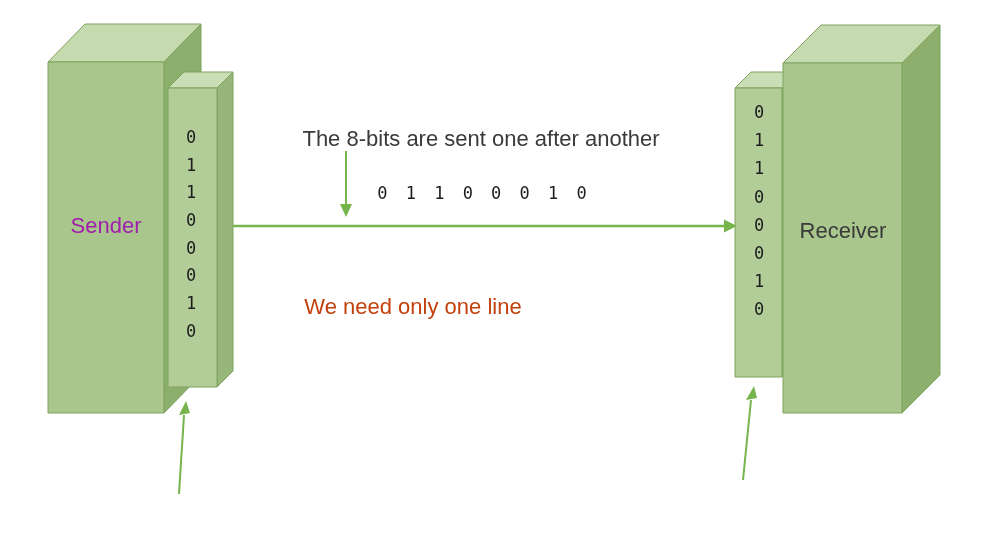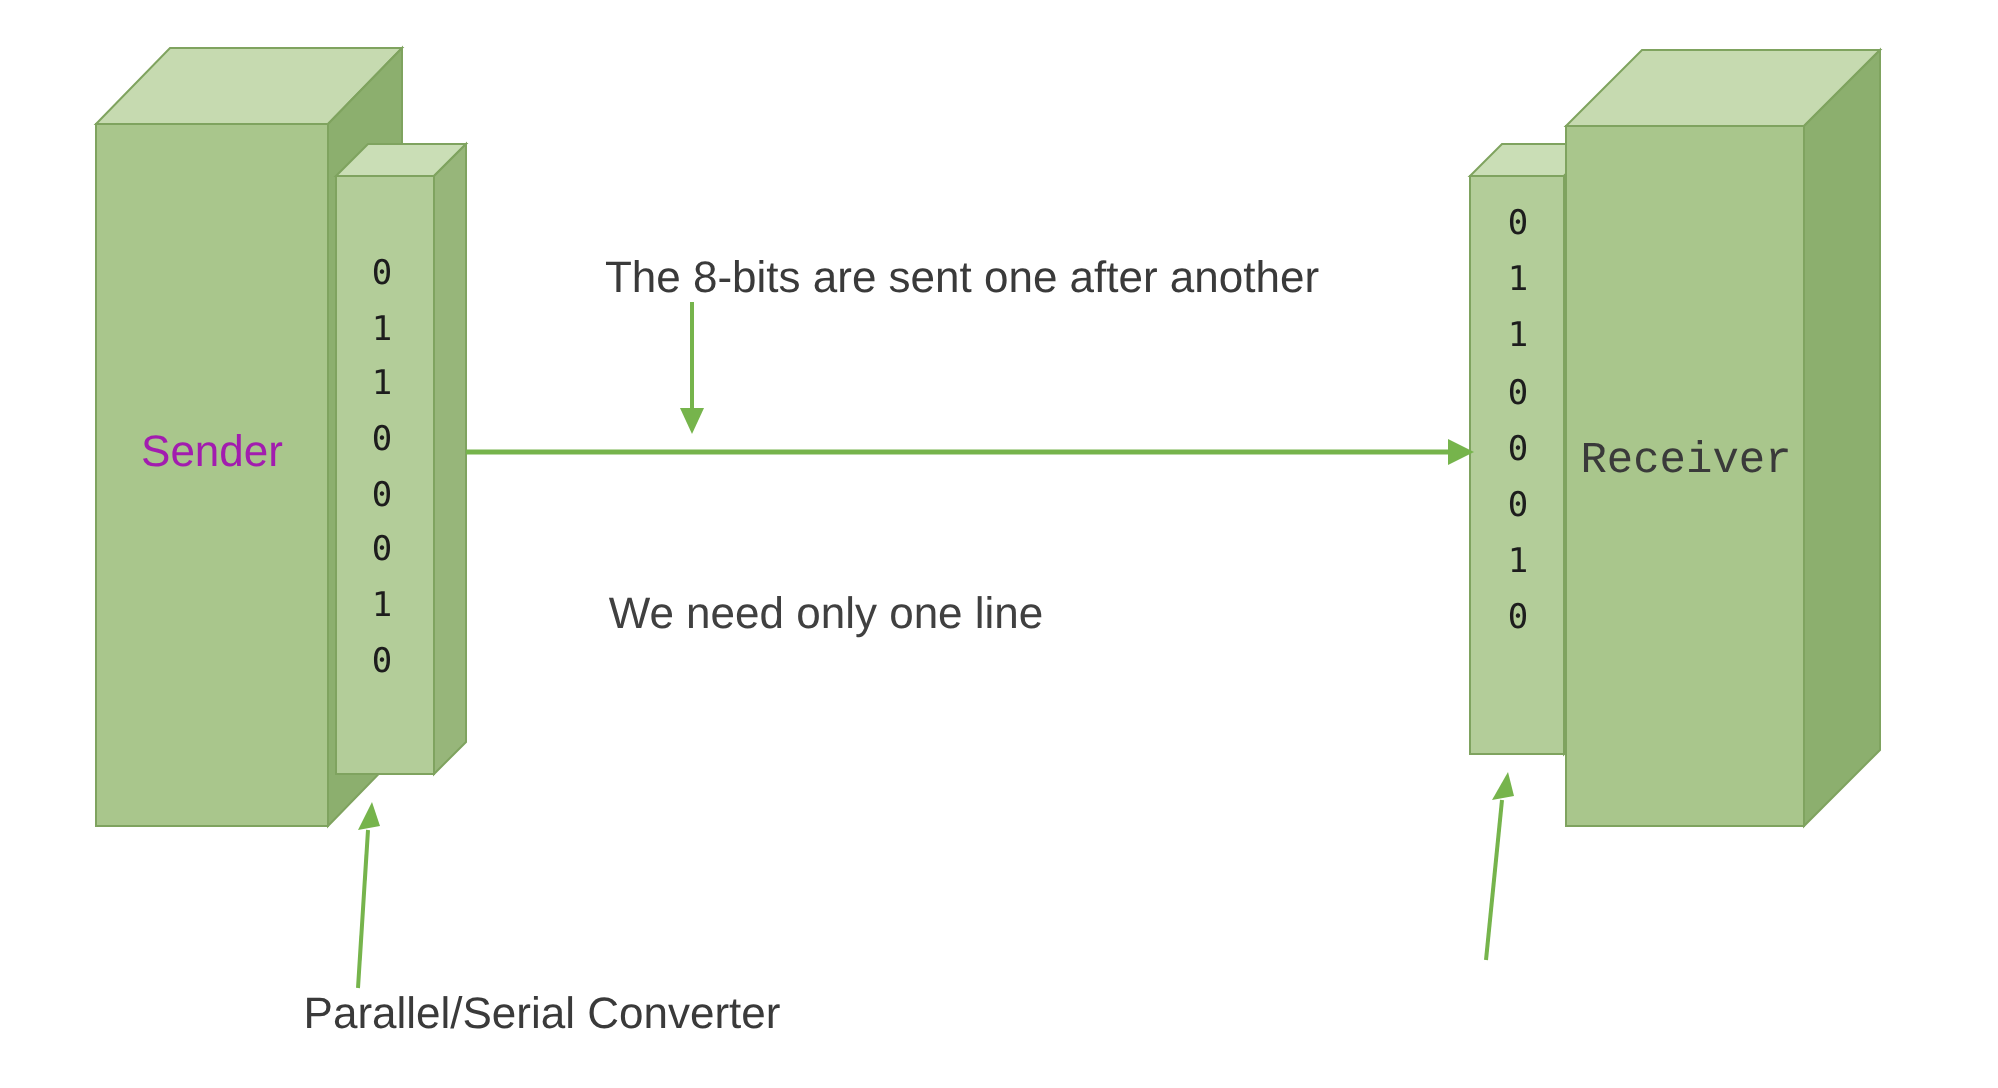--- a/index.html
+++ b/index.html
@@ -85,26 +85,27 @@
     </g>
 
     <g>
       <line x1="743" y1="480" x2="751" y2="400" stroke-width="2" style="stroke: rgb(118, 180, 76);"></line>
       <polygon points="754,386 746,400 757,398" style="fill: rgb(118, 180, 76);"></polygon>
     </g>
   </svg>
 
   <div class="txt" style="left: 106px; top: 226px; color: #a21caf;">Sender</div>
 
-  <div class="txt" style="left: 843px; top: 231px; color: rgb(58, 58, 58); font-family: Liberation Mono, monospace;">Receiver</div>
+  <div class="txt" style="left: 843px; top: 231px; color: rgb(58, 58, 58);">Receiver</div>
 
   <div class="txt" style="left: 481px; top: 139px; color: rgb(58, 58, 58);">The 8-bits are sent one after another</div>
 
+  <div class="serial-bits" style="left: 484px; top: 193px; color: rgb(29, 29, 29);">0 1 1 0 0 0 1 0</div>
 
-  <div class="txt" style="left: 413px; top: 307px; color: #404040;">We need only one line</div>
+  <div class="txt" style="left: 413px; top: 307px; color: #c2410c;">We need only one line</div>
 
   <div class="bits-col" style="left: 176px; top: 124px; color: rgb(29, 29, 29);">
       <div>0</div>
       <div>1</div>
       <div>1</div>
       <div>0</div>
       <div>0</div>
       <div>0</div>
       <div>1</div>
       <div>0</div>
@@ -114,16 +115,15 @@
       <div>0</div>
       <div>1</div>
       <div>1</div>
       <div>0</div>
       <div>0</div>
       <div>0</div>
       <div>1</div>
       <div>0</div>
     </div>
 
-  <div class="txt" style="left: 271px; top: 507px; color: rgb(58, 58, 58);">Parallel/Serial Converter</div>
 
 
 </div>
 
 </body></html>

